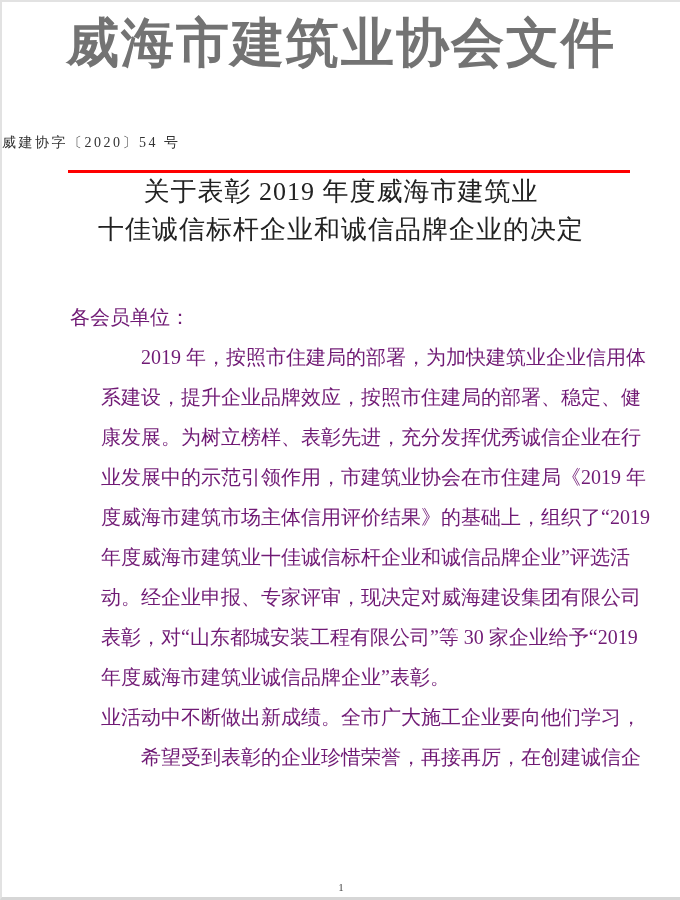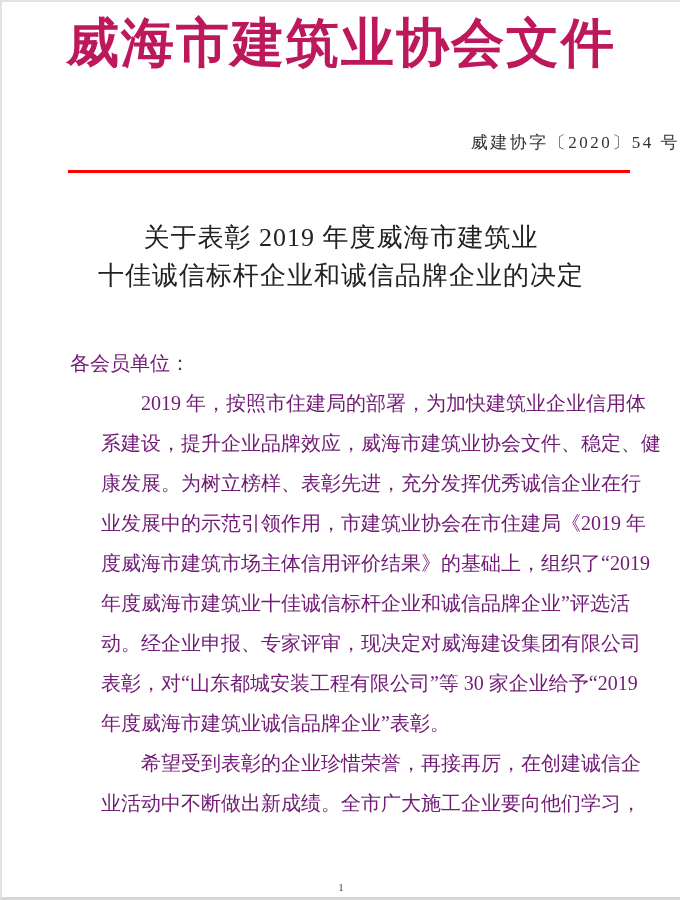--- a/index.html
+++ b/index.html
@@ -15,38 +15,37 @@
     font-family:"Liberation Serif","DejaVu Serif",serif;
     color:#2f2f2f;
   }
   .org-title{
     margin-top:6px;
     text-align:center;
     font-size:53px;
     line-height:70px;
     font-weight:900;
     letter-spacing:2px;
-    color:#be185d;
+    color:#737373;
     white-space:nowrap;
   }
   .doc-number{
     margin-top:54px;
-    text-align:right;
-    font-size:17px;
+    text-align:left;
+    font-size:14px;
     line-height:22px;
     letter-spacing:2.5px;
     color:#333333;
   }
   .red-line{
     margin:16px 50px 0 66px;
     height:3px;
     background:#fe0000;
   }
   .doc-title{
-    margin-top:46px;
     text-align:center;
     font-size:26px;
     line-height:38px;
     color:#222222;
     letter-spacing:1px;
   }
   .body-text{
     margin:48px 56px 0 68px;
     font-size:20px;
     line-height:40px;
@@ -87,27 +86,27 @@
   <div class="red-line"></div>
 
   <div class="doc-title">
     <div>关于表彰 2019 年度威海市建筑业</div>
     <div>十佳诚信标杆企业和诚信品牌企业的决定</div>
   </div>
 
   <div class="body-text">
     <div class="salutation">各会员单位：</div>
     <div class="line">　　2019 年，按照市住建局的部署，为加快建筑业企业信用体</div>
-    <div class="line">系建设，提升企业品牌效应，威海市建筑业协会文件、稳定、健</div>
+    <div class="line">系建设，提升企业品牌效应，按照市住建局的部署、稳定、健</div>
     <div class="line">康发展。为树立榜样、表彰先进，充分发挥优秀诚信企业在行</div>
     <div class="line">业发展中的示范引领作用，市建筑业协会在市住建局《2019 年</div>
     <div class="line">度威海市建筑市场主体信用评价结果》的基础上，组织了“2019</div>
     <div class="line">年度威海市建筑业十佳诚信标杆企业和诚信品牌企业”评选活</div>
     <div class="line">动。经企业申报、专家评审，现决定对威海建设集团有限公司</div>
     <div class="line">表彰，对“山东都城安装工程有限公司”等 30 家企业给予“2019</div>
     <div class="line left">年度威海市建筑业诚信品牌企业”表彰。</div>
+    <div class="line">业活动中不断做出新成绩。全市广大施工企业要向他们学习，</div>
     <div class="line">　　希望受到表彰的企业珍惜荣誉，再接再厉，在创建诚信企</div>
-    <div class="line">业活动中不断做出新成绩。全市广大施工企业要向他们学习，</div>
   </div>
 
   <div class="page-number">1</div>
 
 </div>
 
 </body></html>

